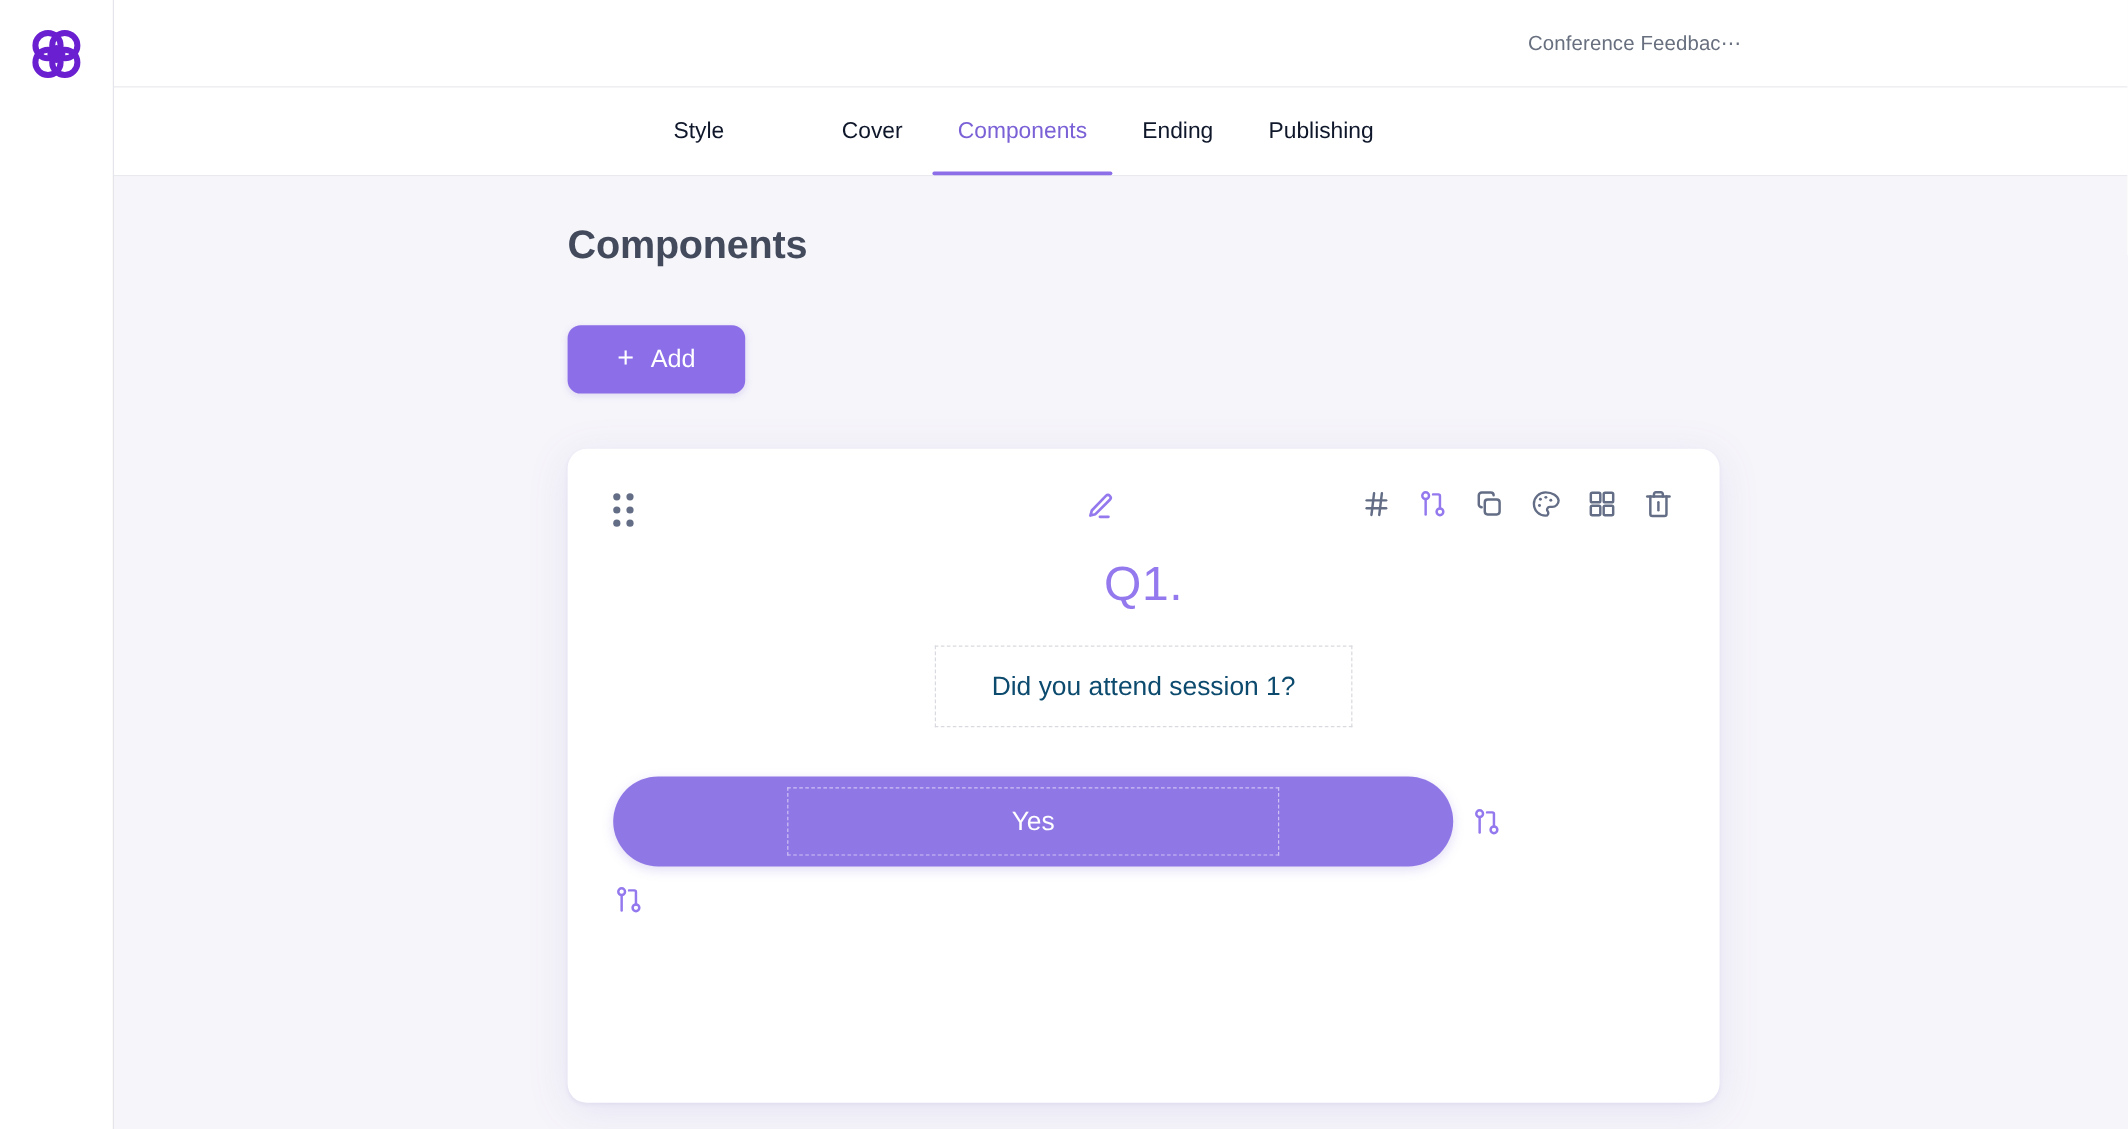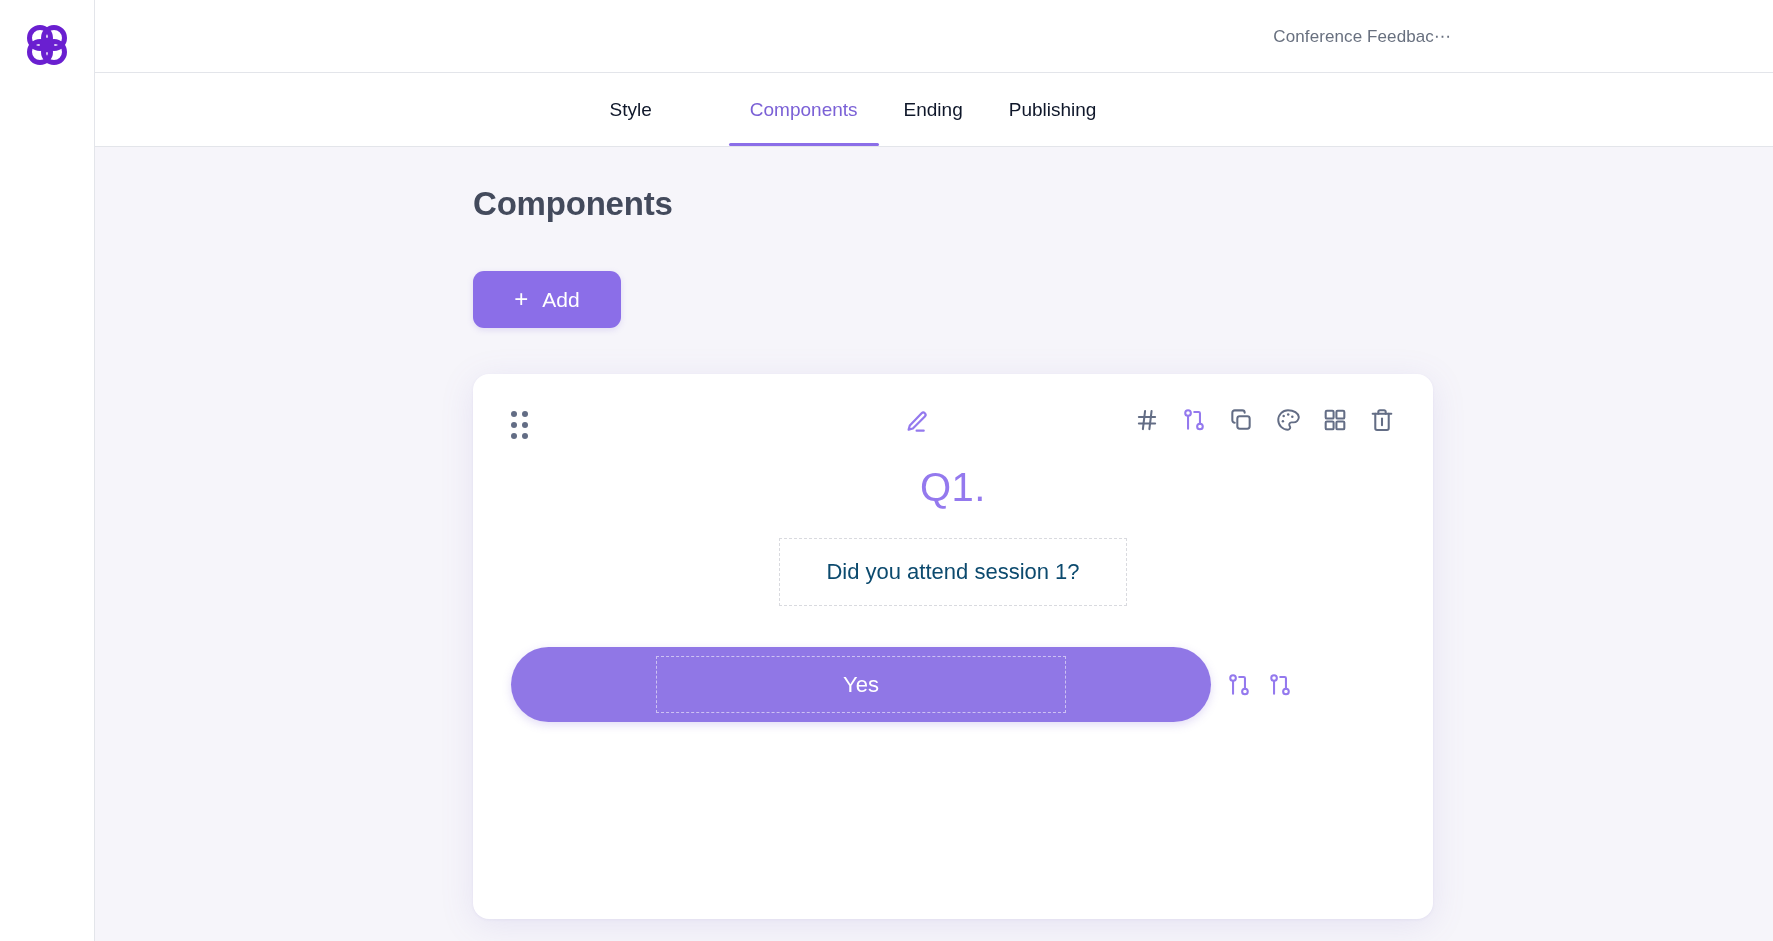--- a/index.html
+++ b/index.html
@@ -231,21 +231,21 @@
     align-items: center;
     justify-content: center;
     font-size: 22px;
     color: #0c4a6e;
     cursor: text;
   }
 
   .answers {
     margin-top: 41px;
     display: flex;
-    flex-direction: row;
+    flex-direction: column;
     gap: 15px;
   }
   .answer-row {
     display: flex;
     align-items: center;
     gap: 15px;
   }
   .answer-pill {
     position: relative;
     width: 700px;
@@ -304,20 +304,23 @@
 
     <div class="topbar">
       <div class="doc-title">Conference Feedbac⋯</div>
     </div>
 
     <div class="tabbar">
       <div class="tabs">
         <div class="tab spaced">
           <span>Style</span>
         </div>
+        <div class="tab">
+          <span>Cover</span>
+        </div>
         <div class="tab active">
           <span>Components</span>
         </div>
         <div class="tab">
           <span>Ending</span>
         </div>
         <div class="tab">
           <span>Publishing</span>
         </div>
       </div>

